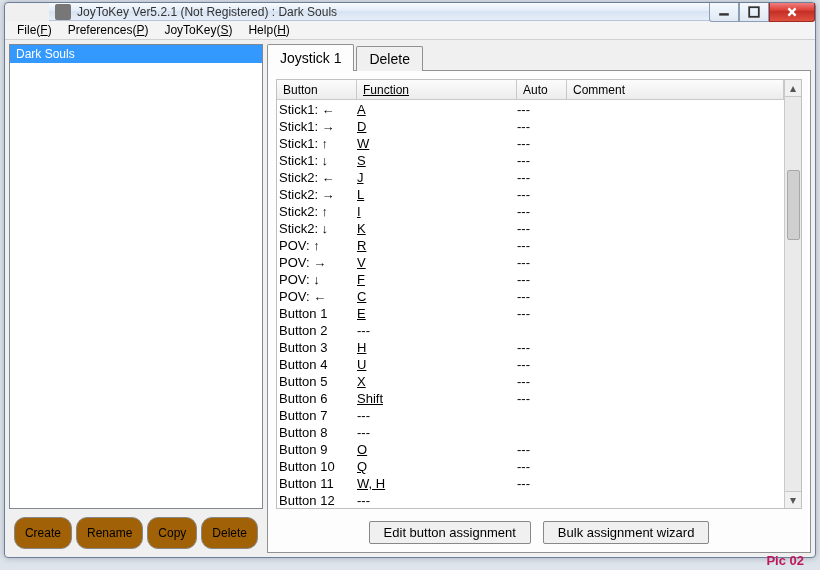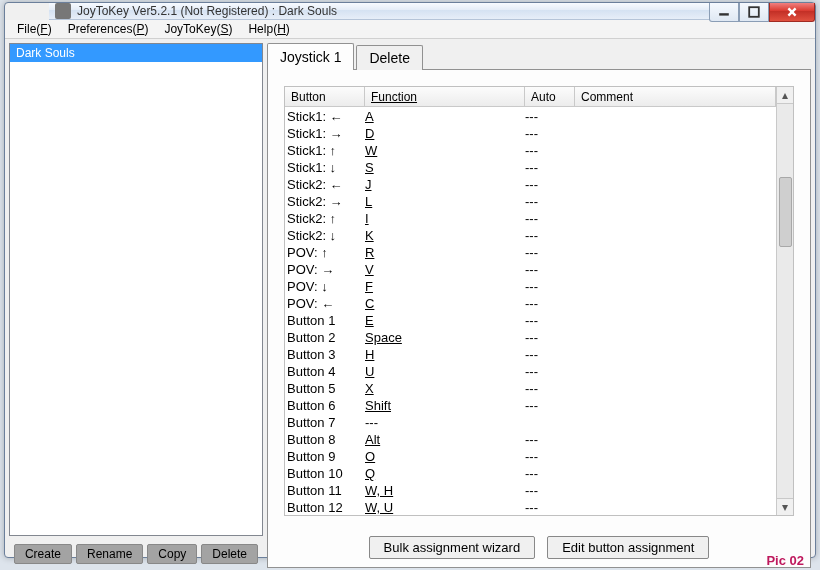--- a/index.html
+++ b/index.html
@@ -111,24 +111,24 @@
   }
   .leftbtnrow {
     display: flex;
     gap: 4px;
     margin-top: 6px;
     padding: 2px 0 4px 0;
     justify-content: center;
   }
   .leftbtnrow button {
     font: inherit;
-    padding: 2px 10px;
-    background: #a3a3a3;
+    padding: 8px 10px;
+    background: #a16207;
     border: 1px solid #888;
-    border-radius: 2px;
+    border-radius: 11px;
     cursor: default;
   }
   .rightpane {
     flex: 1;
     display: flex;
     flex-direction: column;
   }
   .tabrow {
     display: flex;
     height: 26px;
@@ -155,21 +155,21 @@
   .tabcontent {
     flex: 1;
     border: 1px solid #919191;
     background: #fdfdfd;
     display: flex;
     flex-direction: column;
   }
   .listarea {
     flex: 1;
     display: flex;
-    margin: 16px;
+    margin: 8px;
     border: 1px solid #c0c0c0;
     overflow: hidden;
     position: relative;
   }
   .listview {
     flex: 1;
     background: #fff;
     overflow: hidden;
     font-size: 13px;
     position: relative;
@@ -380,21 +380,20 @@
                   <span class="col-comment"></span>
                 </div>
                 <div class="lv-row">
                   <span class="col-button">Button 1</span>
                   <span class="col-func">E</span>
                   <span class="col-auto">---</span>
                   <span class="col-comment"></span>
                 </div>
                 <div class="lv-row">
                   <span class="col-button">Button 2</span>
-                  <span class="col-func">Space</span>
                   <span class="col-auto">---</span>
                   <span class="col-comment"></span>
                 </div>
                 <div class="lv-row">
                   <span class="col-button">Button 3</span>
                   <span class="col-func">H</span>
                   <span class="col-auto">---</span>
                   <span class="col-comment"></span>
                 </div>
                 <div class="lv-row">
@@ -415,21 +414,20 @@
                   <span class="col-auto">---</span>
                   <span class="col-comment"></span>
                 </div>
                 <div class="lv-row">
                   <span class="col-button">Button 7</span>
                   <span class="col-auto">---</span>
                   <span class="col-comment"></span>
                 </div>
                 <div class="lv-row">
                   <span class="col-button">Button 8</span>
-                  <span class="col-func">Alt</span>
                   <span class="col-auto">---</span>
                   <span class="col-comment"></span>
                 </div>
                 <div class="lv-row">
                   <span class="col-button">Button 9</span>
                   <span class="col-func">O</span>
                   <span class="col-auto">---</span>
                   <span class="col-comment"></span>
                 </div>
                 <div class="lv-row">
@@ -439,35 +437,34 @@
                   <span class="col-comment"></span>
                 </div>
                 <div class="lv-row">
                   <span class="col-button">Button 11</span>
                   <span class="col-func">W, H</span>
                   <span class="col-auto">---</span>
                   <span class="col-comment"></span>
                 </div>
                 <div class="lv-row">
                   <span class="col-button">Button 12</span>
-                  <span class="col-func">W, U</span>
                   <span class="col-auto">---</span>
                   <span class="col-comment"></span>
                 </div>
               </div>
           </div>
           <div class="vscroll">
             <div class="arrow up">▴</div>
             <div class="thumb"></div>
             <div class="arrow down">▾</div>
           </div>
         </div>
         <div class="bottombtnrow">
+          <button>Edit button assignment</button>
           <button>Bulk assignment wizard</button>
-          <button>Edit button assignment</button>
         </div>
       </div>
     </div>
 
   </div>
 </div>
 
 <div class="caption">Pic 02</div>
 
 </body></html>

